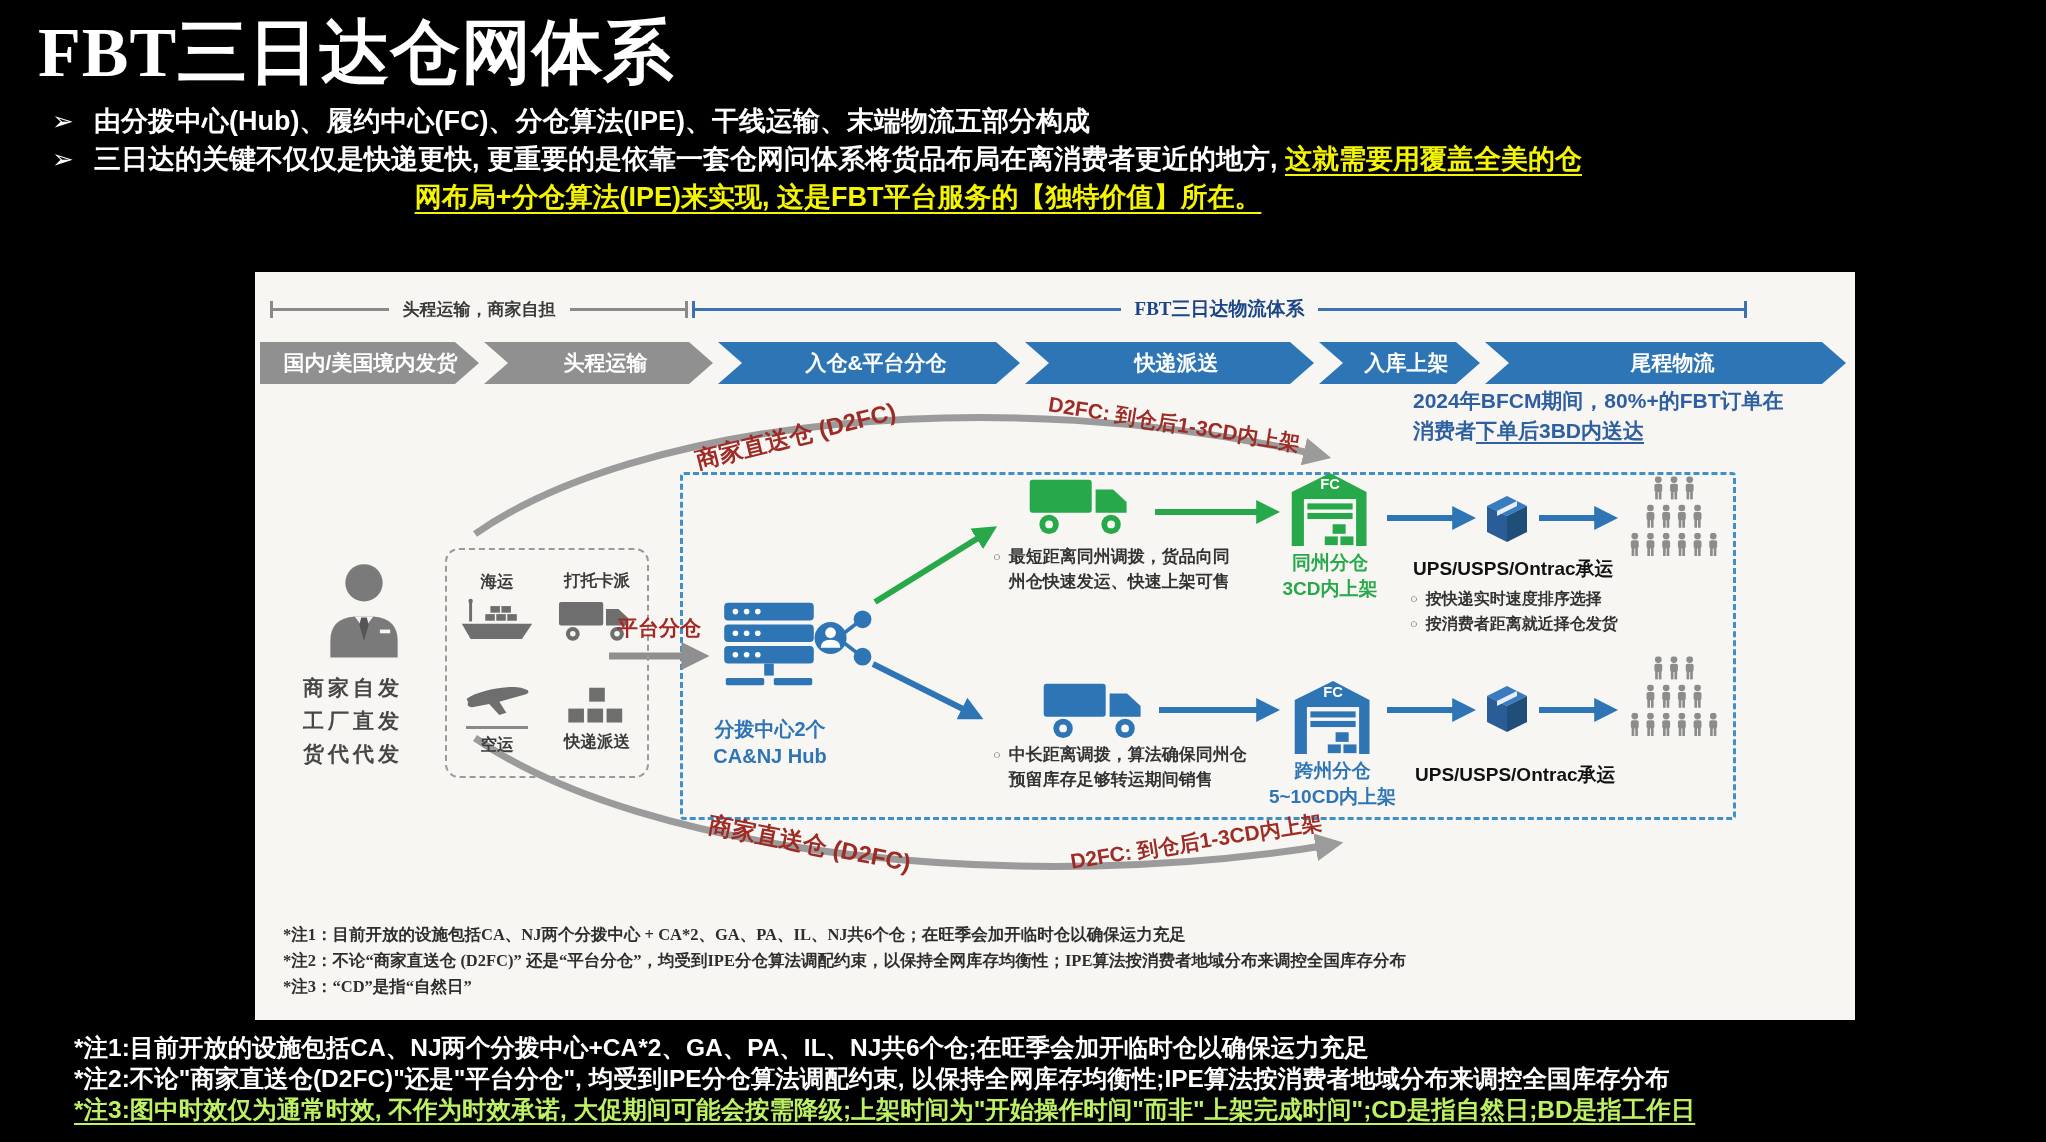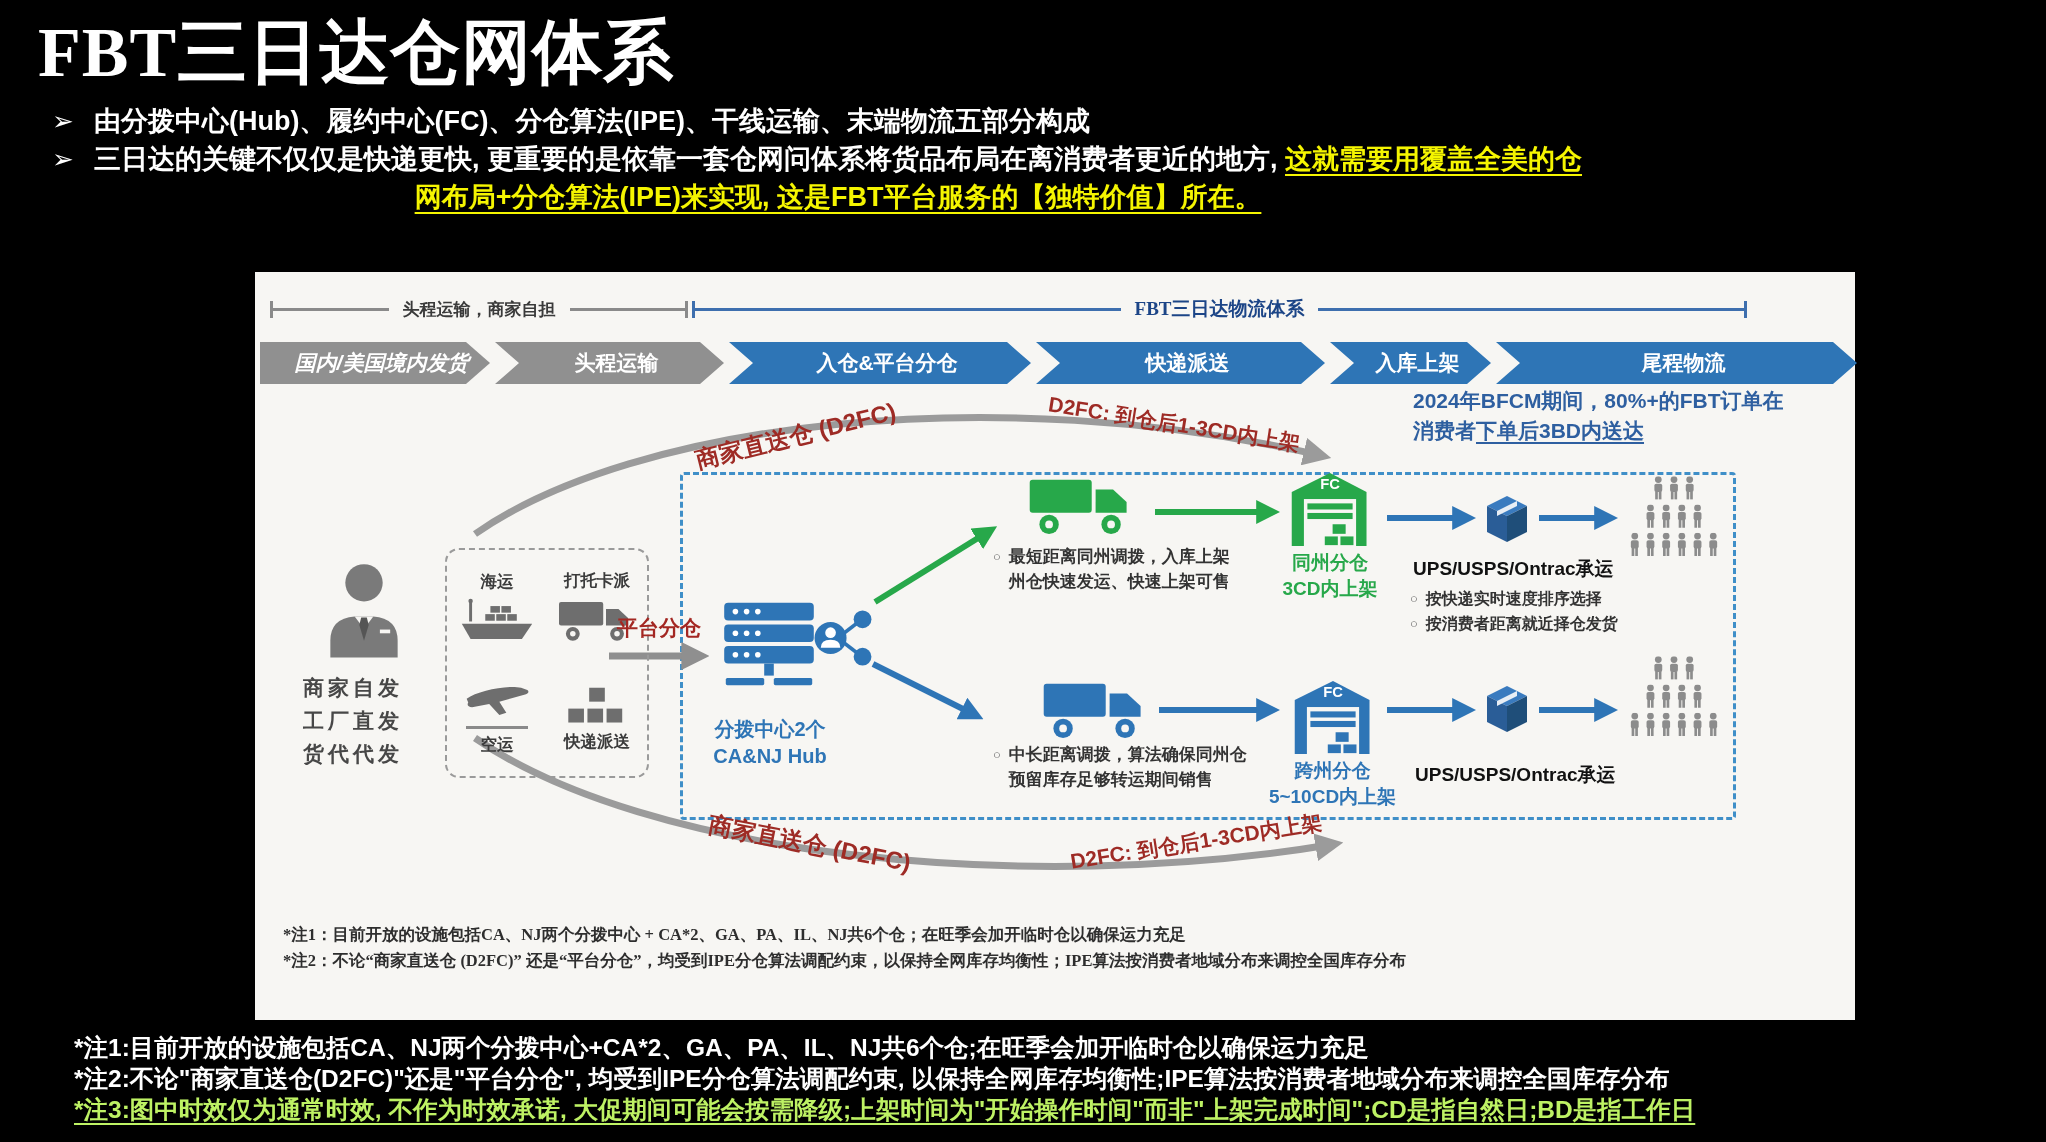--- a/index.html
+++ b/index.html
@@ -32,21 +32,21 @@
   .bk-label{padding:0 14px;white-space:nowrap;font-family:"Liberation Serif","DejaVu Serif",serif;font-weight:bold;}
   .bk-left .bk-tick,.bk-left .bk-line{background:#8a8a8a;}
   .bk-left .bk-label{font-size:17px;color:#3a3a3a;}
   .bk-right .bk-tick,.bk-right .bk-line{background:#3e6fae;}
   .bk-right .bk-label{font-size:19px;color:#1c4587;}
 
   
   .stages{left:5px;top:70px;height:42px;display:flex;gap:5px;}
   .chev{height:42px;display:flex;align-items:center;justify-content:center;
         color:#fff;font-weight:bold;font-size:21px;padding-left:14px;}
-  .chev.first{clip-path:polygon(0 0,calc(100% - 24px) 0,100% 50%,calc(100% - 24px) 100%,0 100%);padding-left:13px;font-style:italic;}
+  .chev.first{clip-path:polygon(0 0,calc(100% - 24px) 0,100% 50%,calc(100% - 24px) 100%,0 100%);padding-left:2px;}
   .chev.mid{clip-path:polygon(0 0,calc(100% - 24px) 0,100% 50%,calc(100% - 24px) 100%,0 100%,24px 50%);}
   .chev.gray{background:#909090;}
   .chev.blue{background:#2e75b6;}
 
   .bfcm{left:1158px;top:114px;width:440px;color:#2e5fa0;font-weight:bold;font-size:21px;line-height:30px;}
   .bfcm u{text-decoration:underline;text-decoration-thickness:2px;text-underline-offset:4px;}
 
   
   .merchant-label{left:48px;top:400px;width:140px;font-family:"Liberation Serif","DejaVu Serif",serif;
                   font-weight:bold;font-size:21px;color:#474747;line-height:33px;letter-spacing:4px;text-align:left;}
@@ -292,21 +292,21 @@
         <rect x="0" y="6" width="64" height="34" rx="3"></rect>
         <path d="M68,16 h18 l14,13 v11 h-32 z"></path>
         <circle cx="20" cy="52" r="10"></circle>
           <circle cx="84" cy="52" r="10"></circle>
       </g>
       <circle cx="20" cy="52" r="4" fill="#f7f6f3"></circle>
         <circle cx="84" cy="52" r="4" fill="#f7f6f3"></circle>
     </svg>
     <div class="abs flow-note note-green">
       <span class="mk">○</span>
-      <span><span>最短距离同州调拨，入库上架</span><br><span>州仓快速发运、快速上架可售</span></span>
+      <span><span>最短距离同州调拨，货品向同</span><br><span>州仓快速发运、快速上架可售</span></span>
     </div>
     <svg class="abs" style="left:1030px;top:194px" width="90" height="80" viewBox="0 0 100 92">
       <path d="M6,92 V30 L50,8 L92,30 V92 Z" fill="#27a84a"></path>
       <text x="50" y="27" text-anchor="middle" font-size="17" font-weight="bold" fill="#fff" font-family="Liberation Sans, sans-serif">FC</text>
       <rect x="20" y="38" width="60" height="54" fill="#f7f6f3"></rect>
       <rect x="24" y="43" width="52" height="7" fill="#27a84a"></rect>
       <rect x="24" y="54" width="52" height="7" fill="#27a84a"></rect>
       <g fill="#27a84a" stroke="#f7f6f3" stroke-width="2">
         <rect x="52" y="66" width="17" height="13"></rect>
           <rect x="43" y="80" width="17" height="12"></rect>
@@ -406,20 +406,21 @@
     </svg>
 
     <div class="abs d2fc d2fc-big d2fc-tl">商家直送仓 (D2FC)</div>
     <div class="abs d2fc d2fc-sm d2fc-tr">D2FC: 到仓后1-3CD内上架</div>
     <div class="abs d2fc d2fc-big d2fc-bl">商家直送仓 (D2FC)</div>
     <div class="abs d2fc d2fc-sm d2fc-br">D2FC: 到仓后1-3CD内上架</div>
 
     <div class="abs panel-notes">
       <div>*注1：目前开放的设施包括CA、NJ两个分拨中心 + CA*2、GA、PA、IL、NJ共6个仓；在旺季会加开临时仓以确保运力充足</div>
       <div>*注2：不论“商家直送仓 (D2FC)” 还是“平台分仓”，均受到IPE分仓算法调配约束，以保持全网库存均衡性；IPE算法按消费者地域分布来调控全国库存分布</div>
+      <div>*注3：“CD”是指“自然日”</div>
     </div>
 
   </div>
 
   <div class="abs footnotes">
     <div>*注1:目前开放的设施包括CA、NJ两个分拨中心+CA*2、GA、PA、IL、NJ共6个仓;在旺季会加开临时仓以确保运力充足</div>
     <div>*注2:不论"商家直送仓(D2FC)"还是"平台分仓", 均受到IPE分仓算法调配约束, 以保持全网库存均衡性;IPE算法按消费者地域分布来调控全国库存分布</div>
     <div class="fn-yellow">*注3:图中时效仅为通常时效, 不作为时效承诺, 大促期间可能会按需降级;上架时间为"开始操作时间"而非"上架完成时间";CD是指自然日;BD是指工作日</div>
   </div>
 

